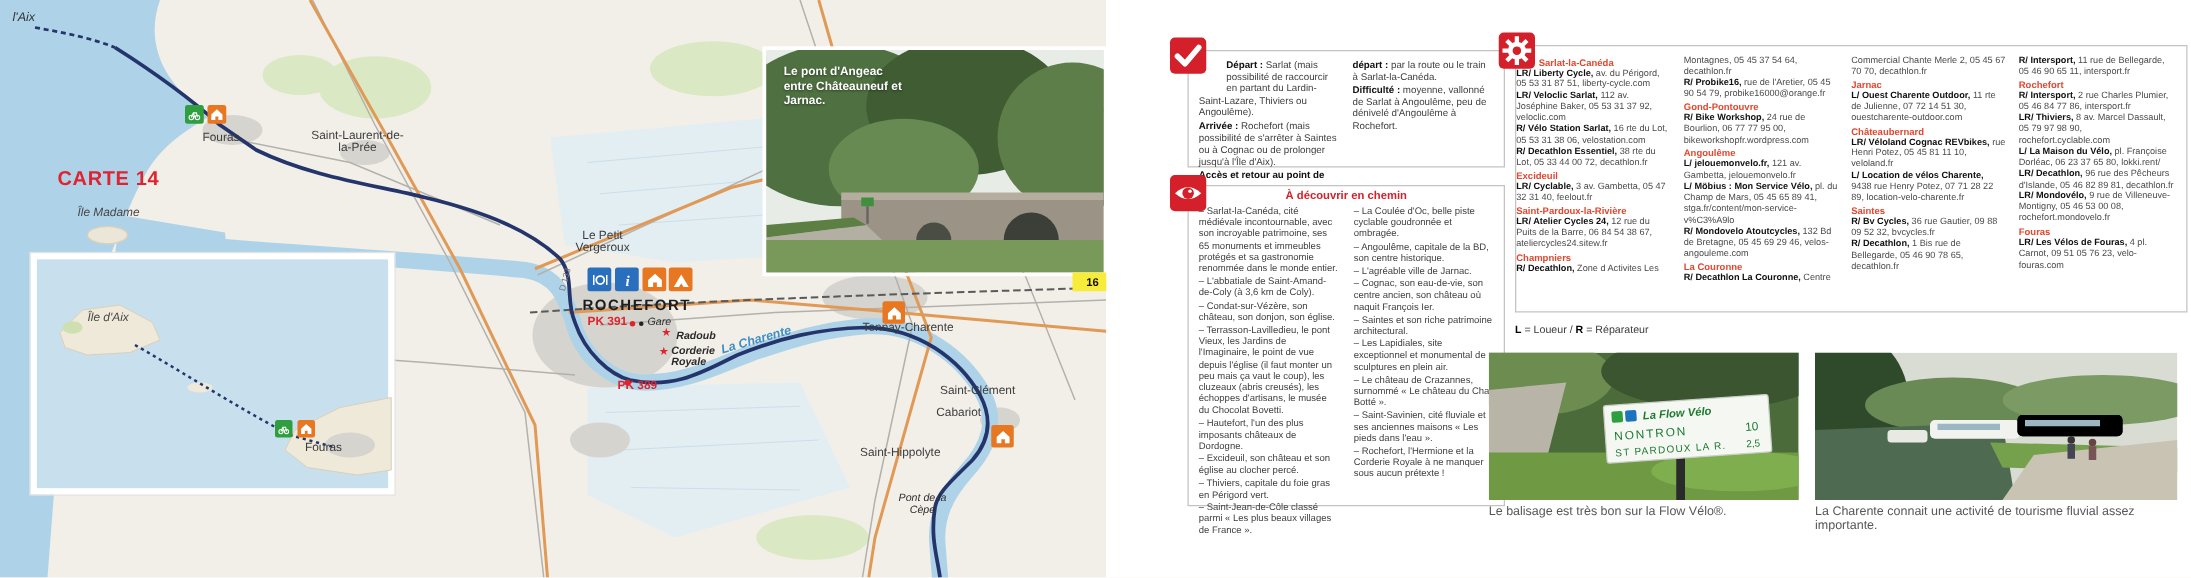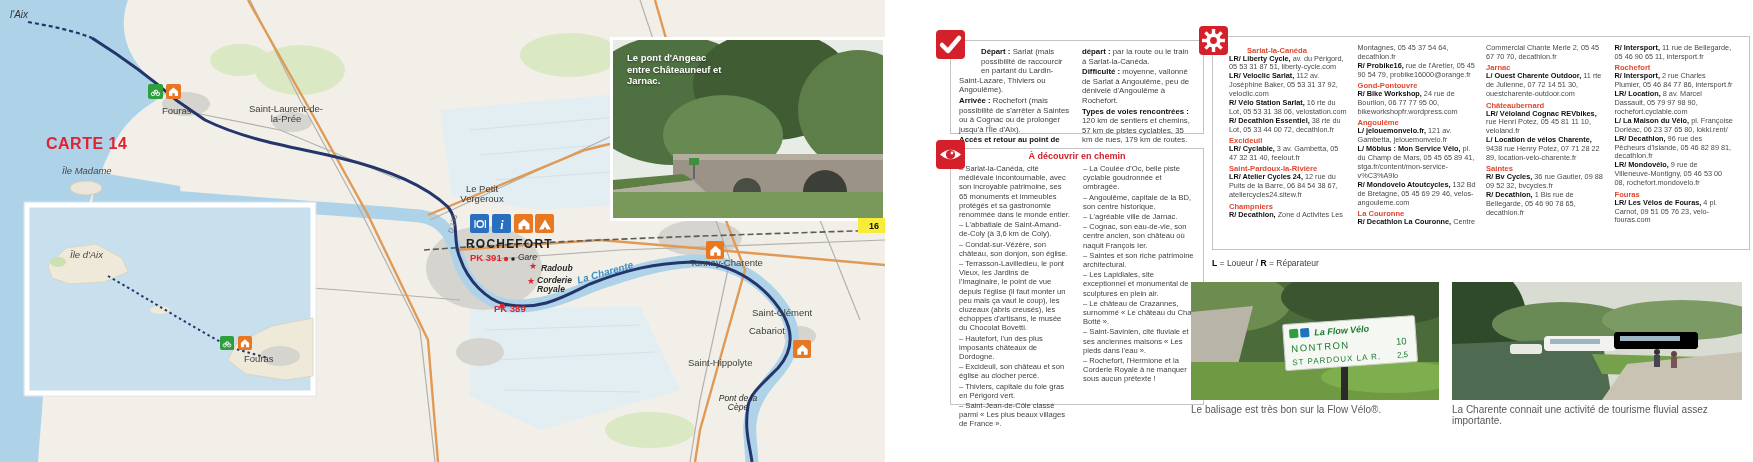--- a/index.html
+++ b/index.html
@@ -256,21 +256,20 @@
       <div class="cols" style="gap:10px">
         <div style="width:118px">
           <span class="ic-spacer"></span>
         <p class="info-line"><b>Départ : </b>Sarlat (mais possibilité de raccourcir en partant du Lardin-Saint-Lazare, Thiviers ou Angoulême).</p>
             <p class="info-line"><b>Arrivée : </b>Rochefort (mais possibilité de s'arrêter à Saintes ou à Cognac ou de prolonger jusqu'à l'Île d'Aix).</p>
             <p class="info-line"><b>Accès et retour au point de</b></p>
           </div>
         <div style="width:118px">
             <p class="info-line"><b>départ : </b>par la route ou le train à Sarlat-la-Canéda.</p>
             <p class="info-line"><b>Difficulté : </b>moyenne, vallonné de Sarlat à Angoulême, peu de dénivelé d'Angoulême à Rochefort.</p>
-            <p class="info-line"><b>Types de voies rencontrées : </b>120 km de sentiers et chemins, 57 km de pistes cyclables, 35 km de rues, 179 km de routes.</p>
           </div>
       </div>
     </div>
 
     <div class="panel-icon" style="left:51px;top:140px">
       <svg width="29" height="29" viewBox="0 0 29 29">
           <path d="M4,14.5 Q14.5,5 25,14.5 Q14.5,24 4,14.5 Z" fill="#fff"></path>
           <circle cx="14.5" cy="14.5" r="4.6" fill="var(--red)"></circle>
           <circle cx="16" cy="13" r="1.4" fill="#fff"></circle>
         </svg>
@@ -307,21 +306,21 @@
           <g stroke="#fff" stroke-width="3.4">
             <line x1="14.5" y1="3" x2="14.5" y2="26"></line>
             <line x1="3" y1="14.5" x2="26" y2="14.5"></line>
             <line x1="6.4" y1="6.4" x2="22.6" y2="22.6"></line>
             <line x1="22.6" y1="6.4" x2="6.4" y2="22.6"></line>
           </g>
           <circle cx="14.5" cy="14.5" r="7.2" fill="#fff"></circle>
           <circle cx="14.5" cy="14.5" r="3.4" fill="var(--red)"></circle>
         </svg>
     </div>
-    <div class="box" style="left:327px;top:36px;width:538px;height:214px;padding:7px 16px">
+    <div class="box" style="left:327px;top:36px;width:538px;height:214px;padding:7px 0">
       <div class="cols" style="gap:10px">
         <div style="width:124px">
             <p class="shop-head ind">Sarlat-la-Canéda</p>
             <p class="shop-line"><b>LR/ Liberty Cycle,</b> av. du Périgord, 05 53 31 87 51, liberty-cycle.com</p>
             <p class="shop-line"><b>LR/ Veloclic Sarlat,</b> 112 av. Joséphine Baker, 05 53 31 37 92, veloclic.com</p>
             <p class="shop-line"><b>R/ Vélo Station Sarlat,</b> 16 rte du Lot, 05 53 31 38 06, velostation.com</p>
             <p class="shop-line"><b>R/ Decathlon Essentiel,</b> 38 rte du Lot, 05 33 44 00 72, decathlon.fr</p>
             <p class="shop-head">Excideuil</p>
             <p class="shop-line"><b>LR/ Cyclable,</b> 3 av. Gambetta, 05 47 32 31 40, feelout.fr</p>
             <p class="shop-head">Saint-Pardoux-la-Rivière</p>
@@ -349,21 +348,21 @@
             <p class="shop-line"><b>LR/ Véloland Cognac REVbikes,</b> rue Henri Potez, 05 45 81 11 10, veloland.fr</p>
             <p class="shop-line"><b>L/ Location de vélos Charente,</b> 9438 rue Henry Potez, 07 71 28 22 89, location-velo-charente.fr</p>
             <p class="shop-head">Saintes</p>
             <p class="shop-line"><b>R/ Bv Cycles,</b> 36 rue Gautier, 09 88 09 52 32, bvcycles.fr</p>
             <p class="shop-line"><b>R/ Decathlon,</b> 1 Bis rue de Bellegarde, 05 46 90 78 65, decathlon.fr</p>
           </div>
         <div style="width:124px">
             <p class="shop-line"><b>R/ Intersport,</b> 11 rue de Bellegarde, 05 46 90 65 11, intersport.fr</p>
             <p class="shop-head">Rochefort</p>
             <p class="shop-line"><b>R/ Intersport,</b> 2 rue Charles Plumier, 05 46 84 77 86, intersport.fr</p>
-            <p class="shop-line"><b>LR/ Location,</b> 8 av. Marcel Dassault, 05 79 97 98 90, rochefort.cyclable.com</p>
+            <p class="shop-line"><b>LR/ Thiviers,</b> 8 av. Marcel Dassault, 05 79 97 98 90, rochefort.cyclable.com</p>
             <p class="shop-line"><b>L/ La Maison du Vélo,</b> pl. Françoise Dorléac, 06 23 37 65 80, lokki.rent/</p>
             <p class="shop-line"><b>LR/ Decathlon,</b> 96 rue des Pêcheurs d'Islande, 05 46 82 89 81, decathlon.fr</p>
             <p class="shop-line"><b>LR/ Mondovélo,</b> 9 rue de Villeneuve-Montigny, 05 46 53 00 08, rochefort.mondovelo.fr</p>
             <p class="shop-head">Fouras</p>
             <p class="shop-line"><b>LR/ Les Vélos de Fouras,</b> 4 pl. Carnot, 09 51 05 76 23, velo-fouras.com</p>
           </div>
       </div>
     </div>
 
     <div class="legend" style="left:327px;top:258px">

